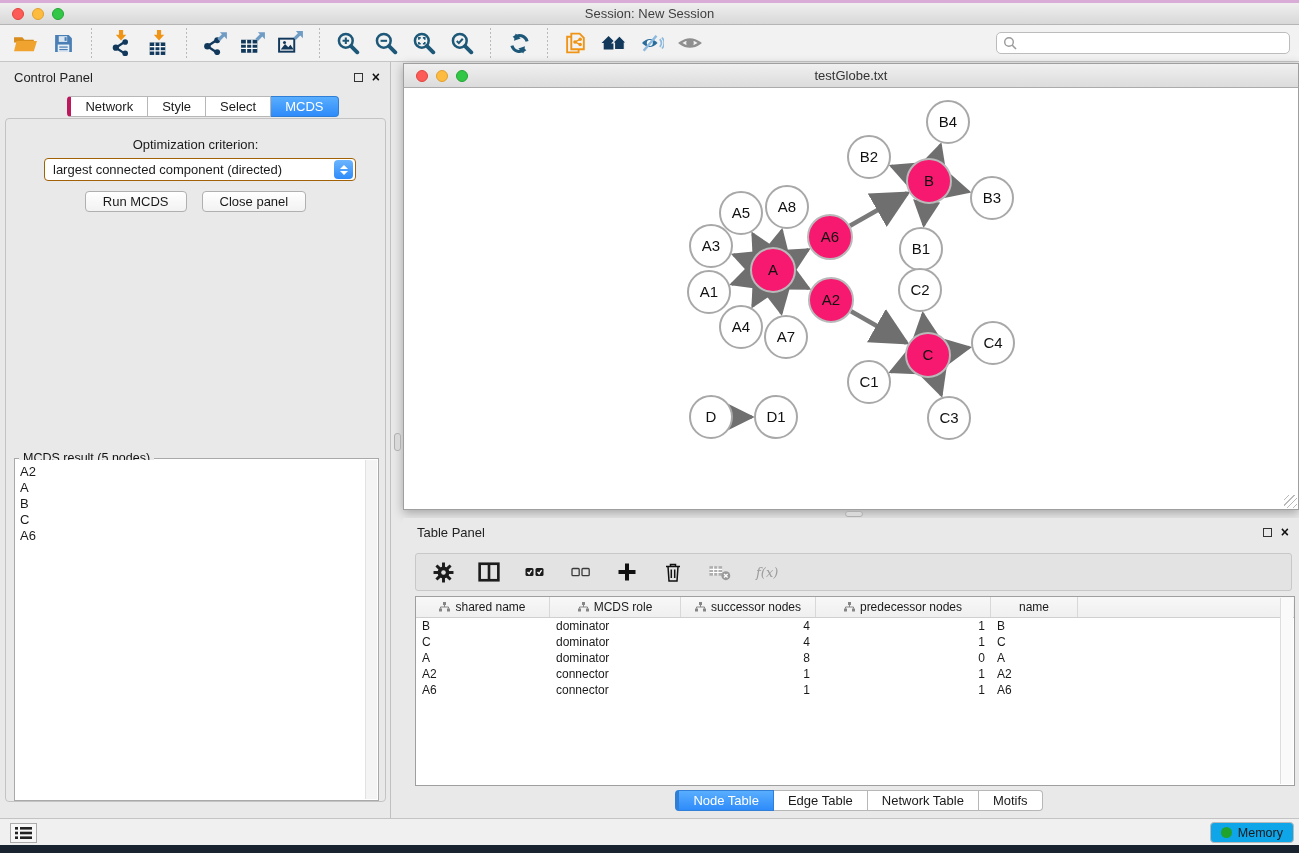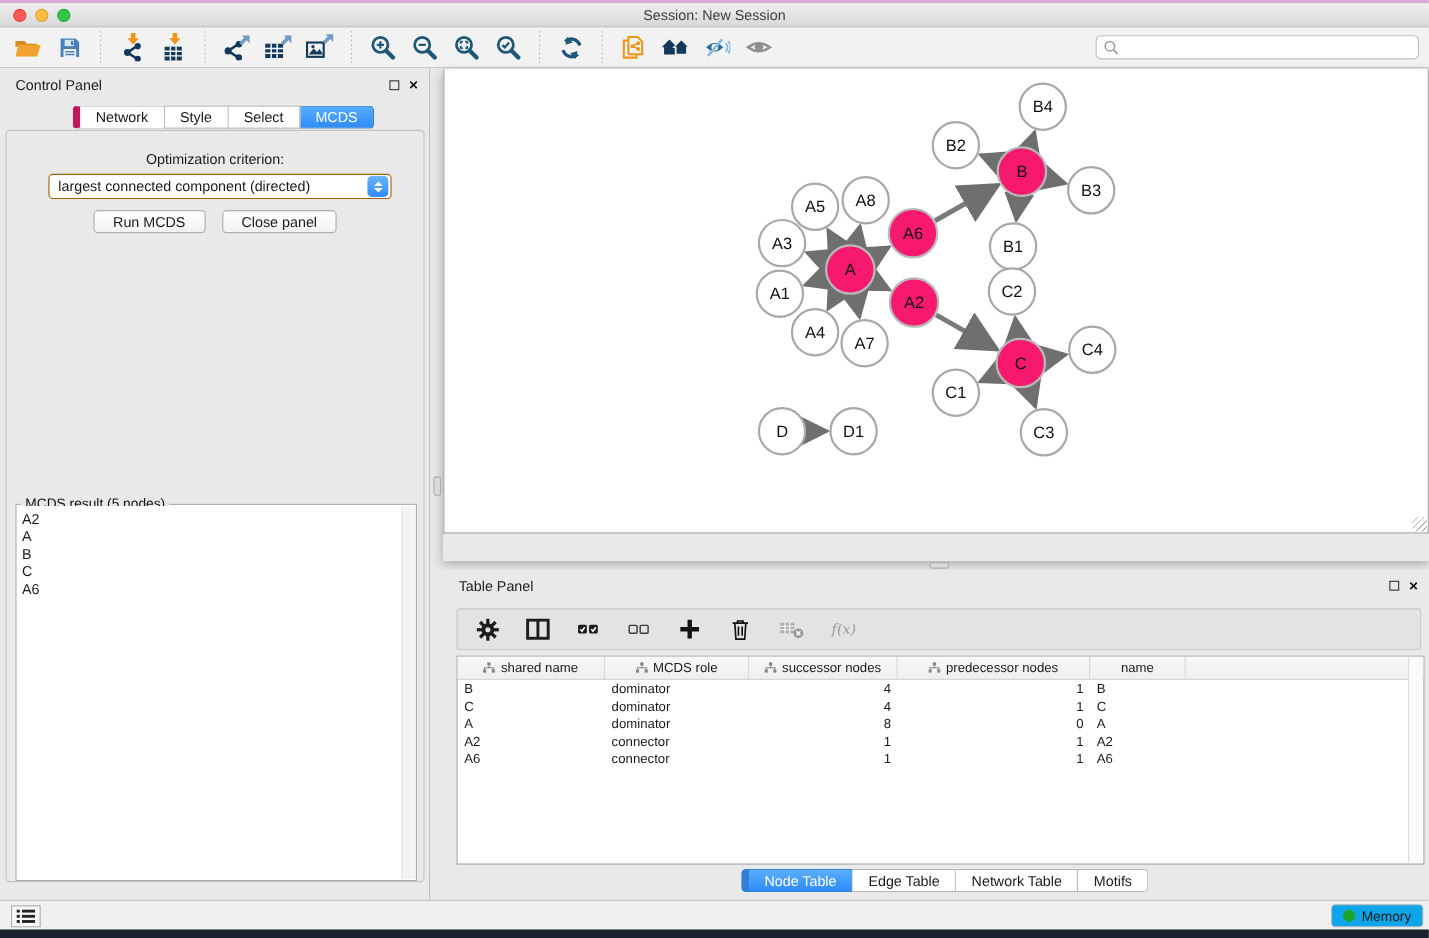--- a/index.html
+++ b/index.html
@@ -37,21 +37,21 @@
   #control-panel { position:absolute; left:0; top:0; width:391px; height:756px; border-right:1px solid #c0c0c0; background:#e9e9e9; }
   #cp-header { position:absolute; left:0; top:0; width:100%; height:30px; display:flex; align-items:center; }
   #cp-header .ptitle { margin-left:14px; font-size:13px; color:#222; }
   .panel-icons { margin-left:auto; display:flex; align-items:center; gap:9px; margin-right:10px; }
   .float-box { width:9px; height:9px; border:1.5px solid #333; }
   .close-x { font-size:14px; font-weight:700; color:#111; line-height:10px; }
 
   .seg-tabs { position:absolute; top:34px; left:0; width:100%; display:flex; justify-content:center; }
   .seg-tab { height:21px; line-height:20px; font-size:13px; padding:0 14px; background:#fff;
     border:1px solid #b7b7b7; border-left:none; color:#1a1a1a; cursor:default; }
-  .seg-tab:first-child { border-left:7px solid #be185d; border-radius:4px 0 0 4px;margin-left:16px; }
+  .seg-tab:first-child { border-left:4px solid #be185d; border-radius:4px 0 0 4px;margin-left:16px; }
   .seg-tab:last-child { border-radius:0 4px 4px 0; }
   .seg-tab.active { background:linear-gradient(#59aefe,#2e8bfa); border-color:#2f7fd6; color:#fff; }
 
   #cp-pane { position:absolute; left:5px; top:56px; width:381px; height:684px;
     border:1px solid #c3c3c3; border-radius:4px; background:#e9e9e9; }
   #opt-label { position:absolute; top:18px; width:100%; text-align:center; font-size:13px; color:#1a1a1a; }
   #criterion { position:absolute; top:39px; left:38px; width:312px; height:23px; background:#fff;
     border:1px solid #a16207; border-radius:4px; display:flex; align-items:center; font-size:13px; }
   #criterion .sel-text { flex:1; padding-left:8px; white-space:nowrap; overflow:hidden; }
   #criterion .stepper { width:19px; height:19px; margin-right:2px; border-radius:4px;
@@ -348,20 +348,28 @@
             <div class="result-item">B</div>
             <div class="result-item">C</div>
             <div class="result-item">A6</div>
           </div>
         <div id="result-scroll"></div>
       </div>
     </div>
   </div>
 
   <div id="net-window">
+    <div id="net-titlebar">
+      <div class="lights">
+        <div class="light red"></div>
+        <div class="light yellow"></div>
+        <div class="light green"></div>
+      </div>
+      <div class="wtitle">testGlobe.txt</div>
+    </div>
     <div id="net-canvas">
       <svg id="graph-svg" width="894" height="421" viewBox="0 0 894 421">
           <defs>
             <marker id="arrow" viewBox="0 0 10 10" refX="9" refY="5" markerWidth="8.5" markerHeight="8.5" orient="auto">
               <path d="M0 0L10 5 0 10z" fill="#6f6f6f"></path>
             </marker>
           </defs>
           <line x1="347.2" y1="189.5" x2="327.7" y2="196.2" stroke="#7a7a7a" stroke-width="3.2" marker-end="url(#arrow)"></line>
           <line x1="347.6" y1="173.7" x2="329.4" y2="166.7" stroke="#7a7a7a" stroke-width="3.2" marker-end="url(#arrow)"></line>
           <line x1="357.7" y1="161.9" x2="348.7" y2="145.9" stroke="#7a7a7a" stroke-width="3.2" marker-end="url(#arrow)"></line>

